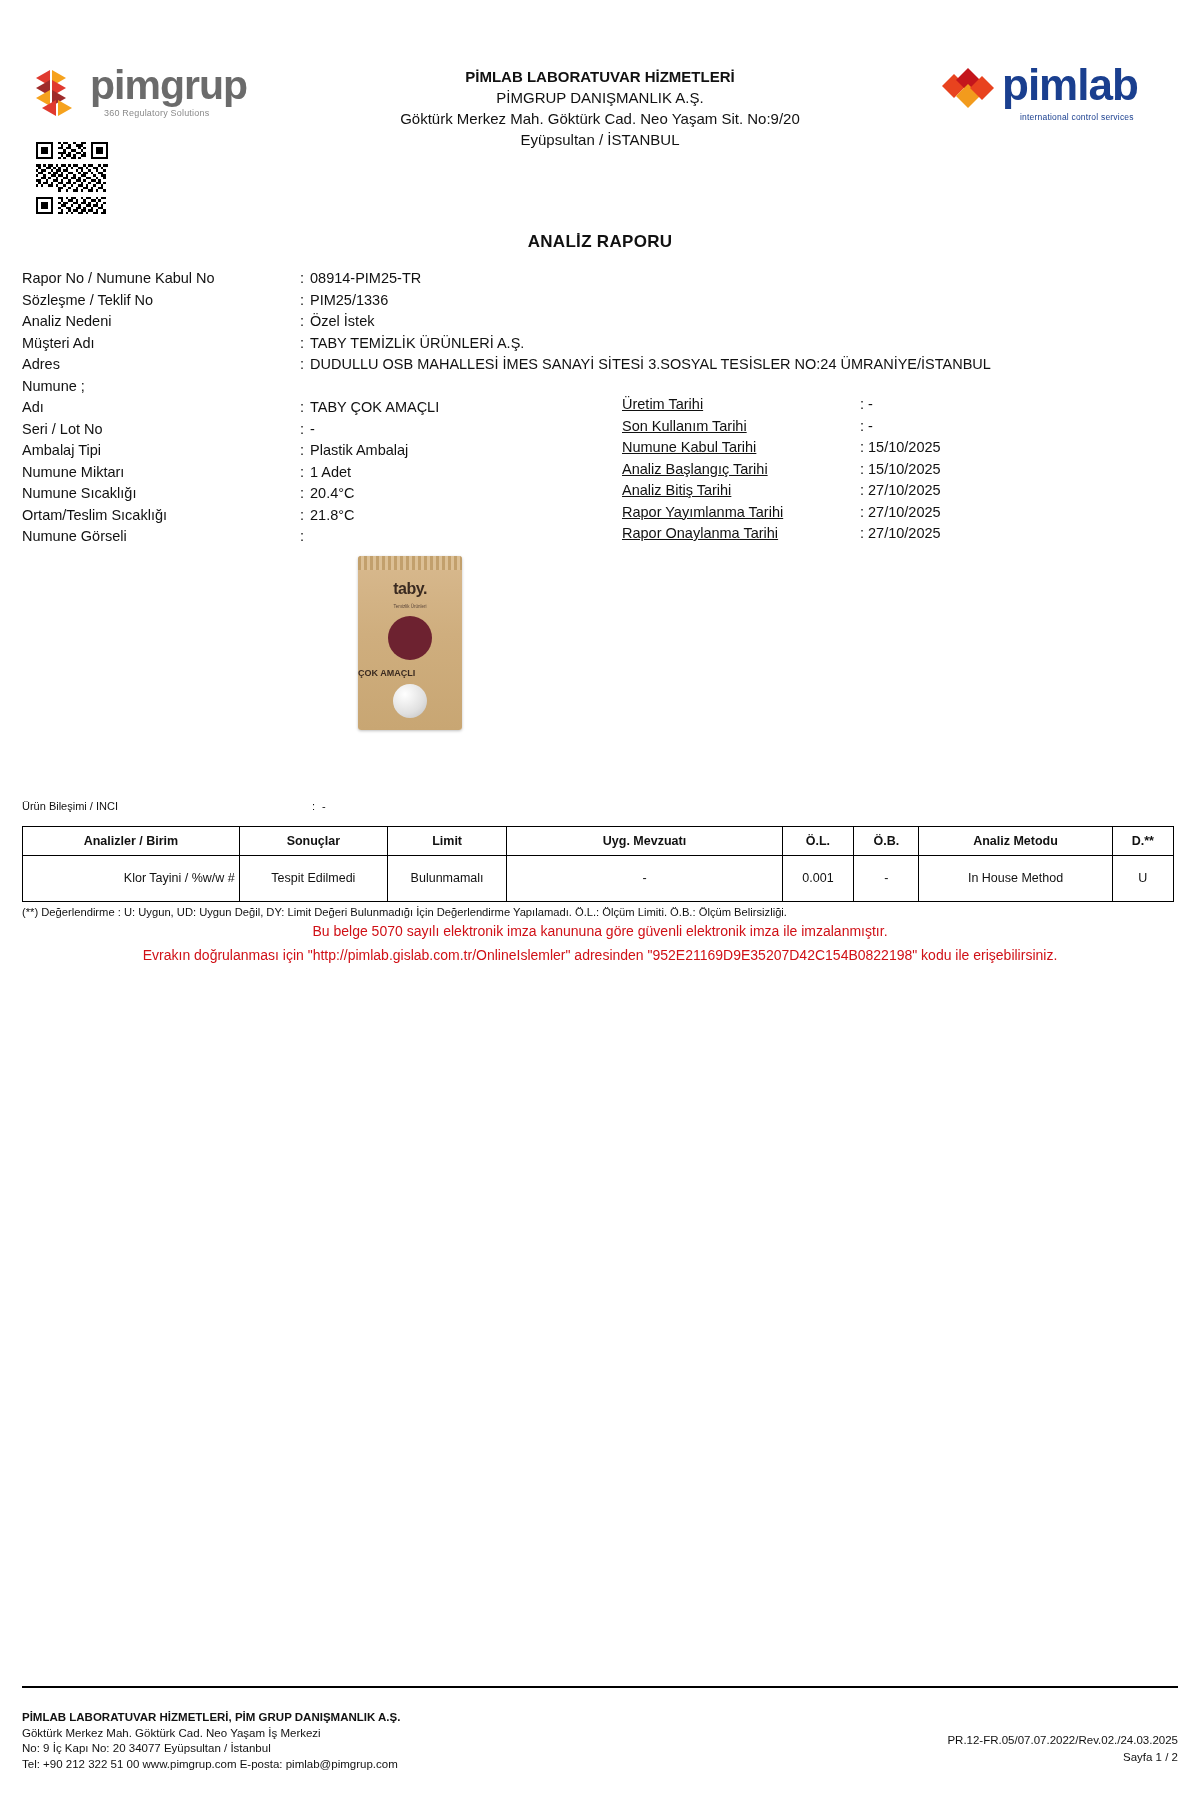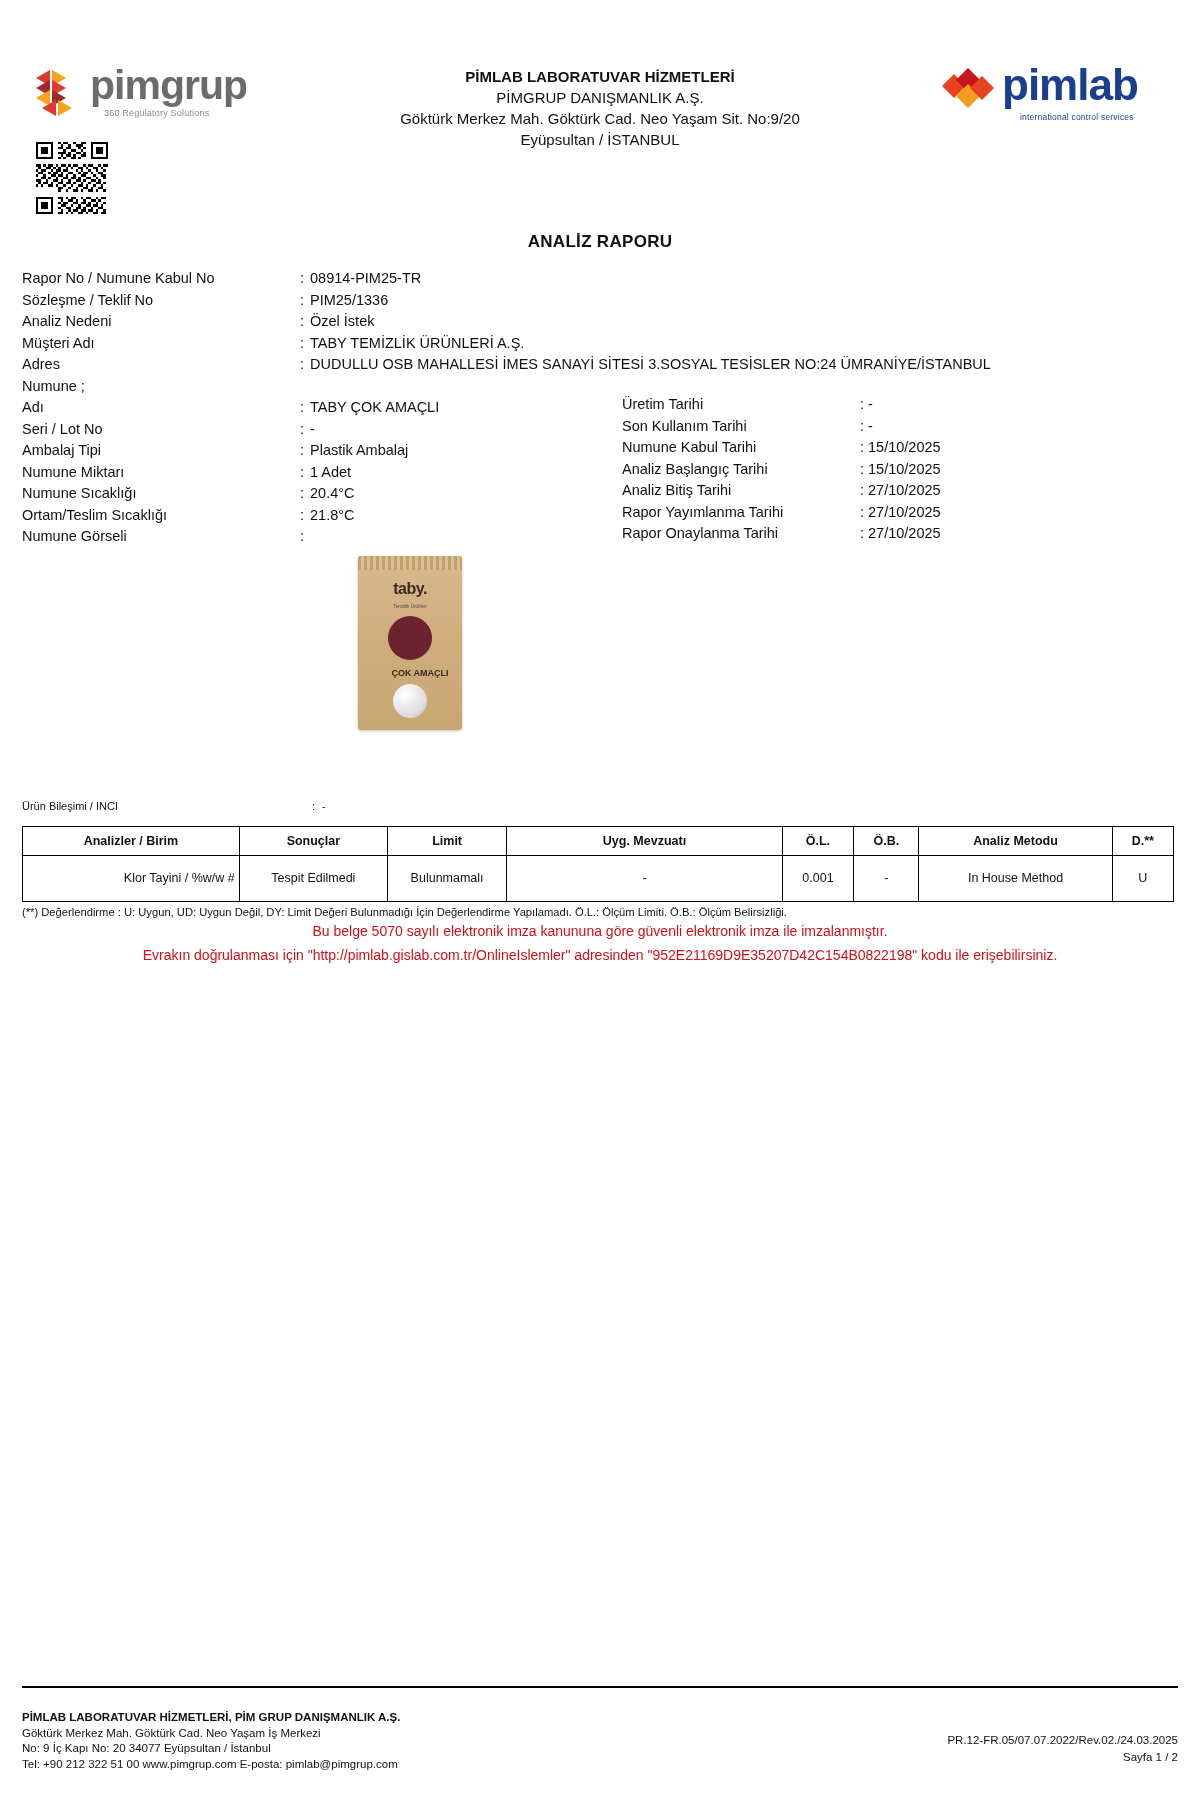--- a/index.html
+++ b/index.html
@@ -123,21 +123,21 @@
   }
   .right-block {
     position: absolute;
     left: 600px;
     top: 0;
     width: 580px;
     font-size: 14.5px;
     line-height: 21.5px;
   }
   .right-block .r-row { display: flex; }
-  .right-block .r-lbl { width: 238px; flex: 0 0 238px; }
+  .right-block .r-lbl { width: 238px; flex: 0 0 238px; text-decoration: underline; }
   .right-block .r-val { flex: 1 1 auto; }
 
   
   .sample-img-wrap {
     margin-top: 8px;
     margin-left: 336px;
     width: 108px;
     height: 178px;
     position: relative;
   }
@@ -177,25 +177,24 @@
     position: absolute;
     top: 60px; left: 50%;
     transform: translateX(-50%);
     width: 44px; height: 44px;
     border-radius: 50%;
     background: #6d2230;
   }
   .pouch .label {
     position: absolute;
     top: 112px; left: 0; right: 0;
-    text-align: center;
+    text-align: left;
     font-size: 9px;
     font-weight: 700;
     color: #3a2a20;
-    padding-left: 20px;
   }
   .pouch .ball {
     position: absolute;
     bottom: 12px; left: 50%;
     transform: translateX(-50%);
     width: 34px; height: 34px;
     border-radius: 50%;
     background: radial-gradient(circle at 35% 30%, #ffffff 0%, #e0e0e0 60%, #bdbdbd 100%);
   }
 

